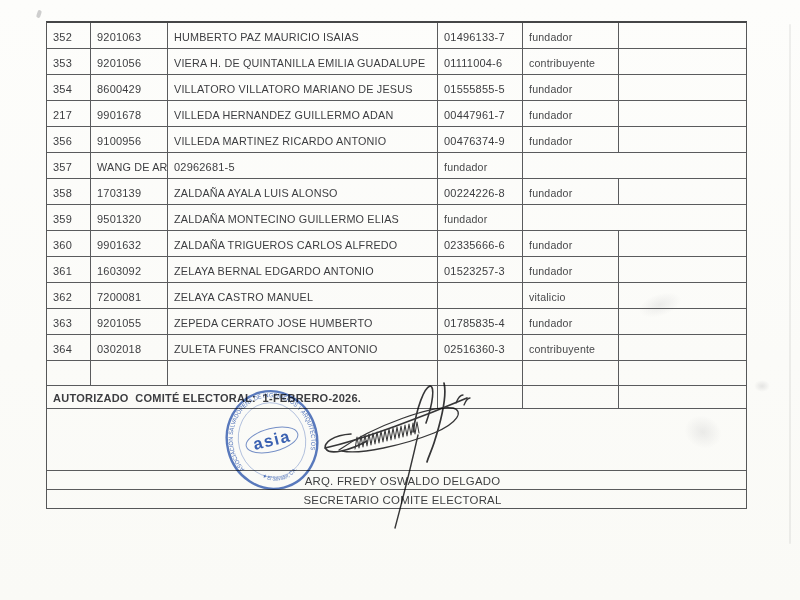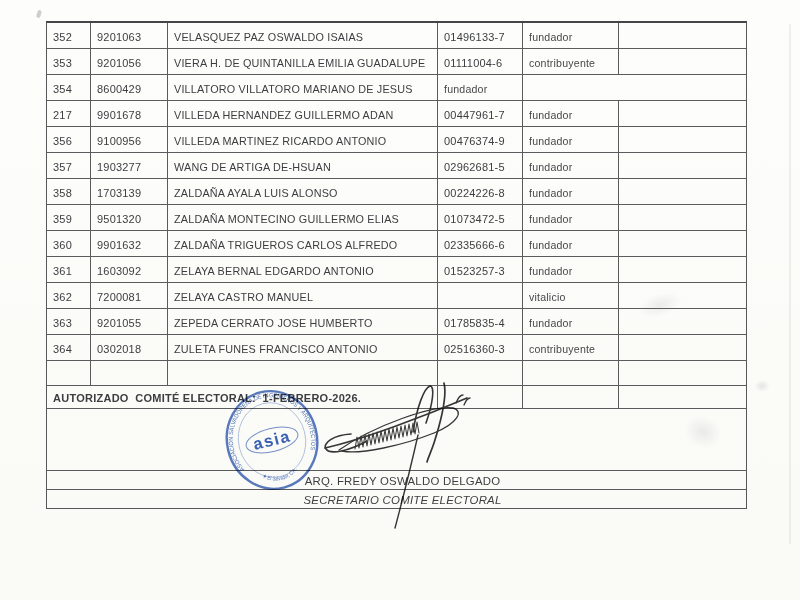--- a/index.html
+++ b/index.html
@@ -20,21 +20,21 @@
   .c-name{font-size:10.8px;}
   .c-type{font-size:10.6px;color:#47484a;text-align:center;}
   .empty-row{height:24px;}
   .auth-row{grid-template-columns:391px 85px 96px 1fr;height:22px;}
   .auth-cell{font-weight:bold;font-size:11px;letter-spacing:.25px;white-space:pre;}
   .sig-row{grid-template-columns:1fr;height:61px;}
   .sig-row .cell{justify-content:center;}
   .name-row,.title-row{grid-template-columns:1fr;height:18px;}
   .center-cell{justify-content:center;padding-left:0;text-indent:14px;
     font-size:11.4px;color:#3f4042;letter-spacing:.25px;}
-  .title-row{border-bottom:none;font-style:italic;}
+  .title-row{border-bottom:none;}
 
   
   .stamp{position:absolute;left:220px;top:385px;width:104px;height:110px;
     mix-blend-mode:multiply;opacity:.93;pointer-events:none;}
   .signature{position:absolute;left:315px;top:376px;width:172px;height:156px;
     mix-blend-mode:multiply;pointer-events:none;}
 
   
   .smudge{position:absolute;border-radius:50%;pointer-events:none;}
   .smudge-a{left:638px;top:294px;width:44px;height:22px;transform:rotate(-18deg);
@@ -51,39 +51,40 @@
 </head>
 <body>
 
 <div class="page">
 
   <div class="doc-table">
     <div id="rows-host">
   <div class="row">
     <div class="cell c-num">352</div>
     <div class="cell c-id">9201063</div>
-    <div class="cell c-name">VELASQUEZ PAZ OSWALDO ISAIAS</div>
+    <div class="cell c-name">HUMBERTO PAZ MAURICIO ISAIAS</div>
     <div class="cell c-doc">01496133-7</div>
     <div class="cell c-type">fundador</div>
     <div class="cell c-notes"></div>
   </div>
 
   <div class="row">
     <div class="cell c-num">353</div>
     <div class="cell c-id">9201056</div>
     <div class="cell c-name">VIERA H. DE QUINTANILLA EMILIA GUADALUPE</div>
     <div class="cell c-doc">01111004-6</div>
     <div class="cell c-type">contribuyente</div>
     <div class="cell c-notes"></div>
   </div>
 
   <div class="row">
     <div class="cell c-num">354</div>
     <div class="cell c-id">8600429</div>
     <div class="cell c-name">VILLATORO VILLATORO MARIANO DE JESUS</div>
+    <div class="cell c-doc">01555855-5</div>
     <div class="cell c-type">fundador</div>
     <div class="cell c-notes"></div>
   </div>
 
   <div class="row">
     <div class="cell c-num">217</div>
     <div class="cell c-id">9901678</div>
     <div class="cell c-name">VILLEDA HERNANDEZ GUILLERMO ADAN</div>
     <div class="cell c-doc">00447961-7</div>
     <div class="cell c-type">fundador</div>
@@ -94,41 +95,39 @@
     <div class="cell c-num">356</div>
     <div class="cell c-id">9100956</div>
     <div class="cell c-name">VILLEDA MARTINEZ RICARDO ANTONIO</div>
     <div class="cell c-doc">00476374-9</div>
     <div class="cell c-type">fundador</div>
     <div class="cell c-notes"></div>
   </div>
 
   <div class="row">
     <div class="cell c-num">357</div>
-    <div class="cell c-id">1903277</div>
     <div class="cell c-name">WANG DE ARTIGA DE-HSUAN</div>
     <div class="cell c-doc">02962681-5</div>
     <div class="cell c-type">fundador</div>
     <div class="cell c-notes"></div>
   </div>
 
   <div class="row">
     <div class="cell c-num">358</div>
     <div class="cell c-id">1703139</div>
     <div class="cell c-name">ZALDAÑA AYALA LUIS ALONSO</div>
     <div class="cell c-doc">00224226-8</div>
     <div class="cell c-type">fundador</div>
     <div class="cell c-notes"></div>
   </div>
 
   <div class="row">
     <div class="cell c-num">359</div>
     <div class="cell c-id">9501320</div>
     <div class="cell c-name">ZALDAÑA MONTECINO GUILLERMO ELIAS</div>
-    <div class="cell c-doc">01073472-5</div>
     <div class="cell c-type">fundador</div>
     <div class="cell c-notes"></div>
   </div>
 
   <div class="row">
     <div class="cell c-num">360</div>
     <div class="cell c-id">9901632</div>
     <div class="cell c-name">ZALDAÑA TRIGUEROS CARLOS ALFREDO</div>
     <div class="cell c-doc">02335666-6</div>
     <div class="cell c-type">fundador</div>

